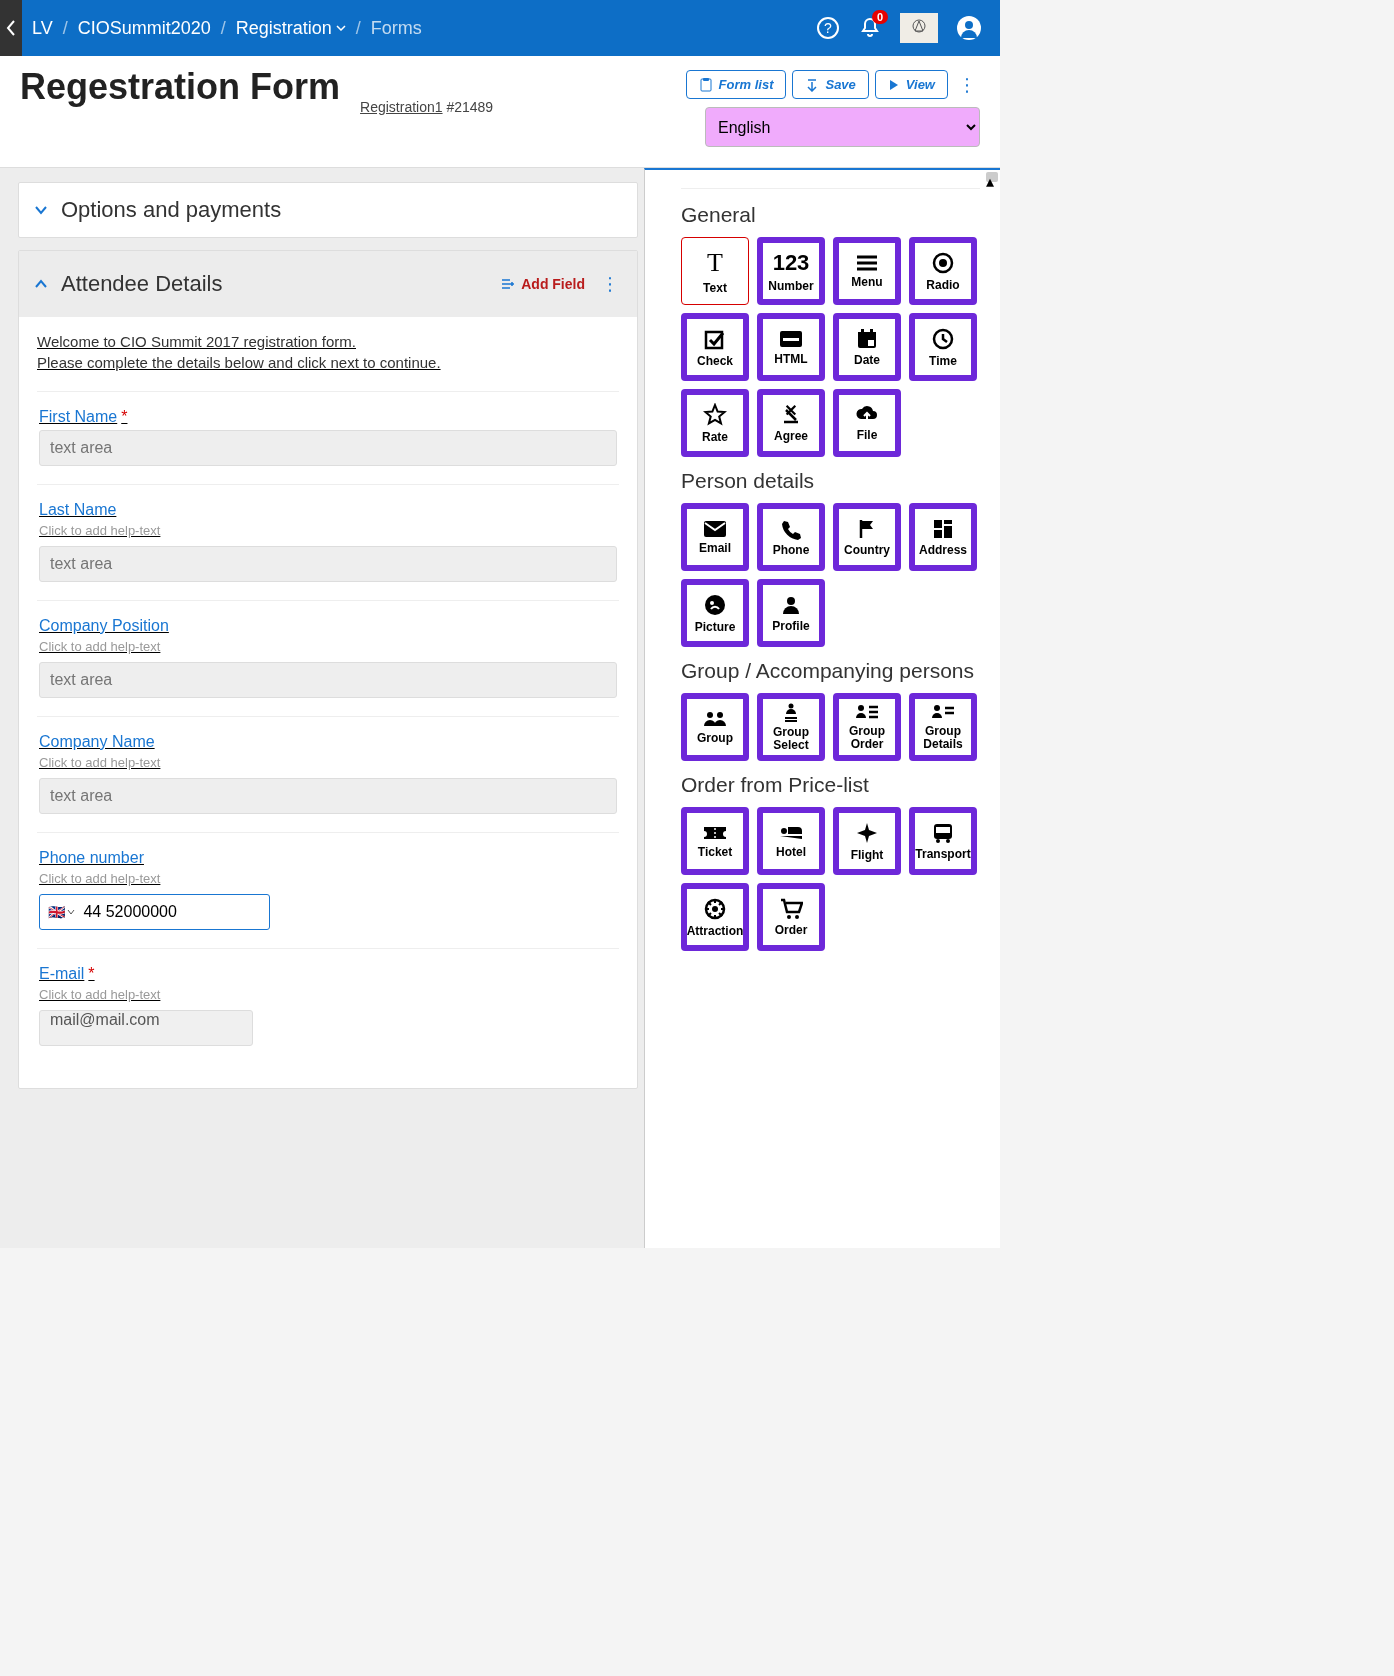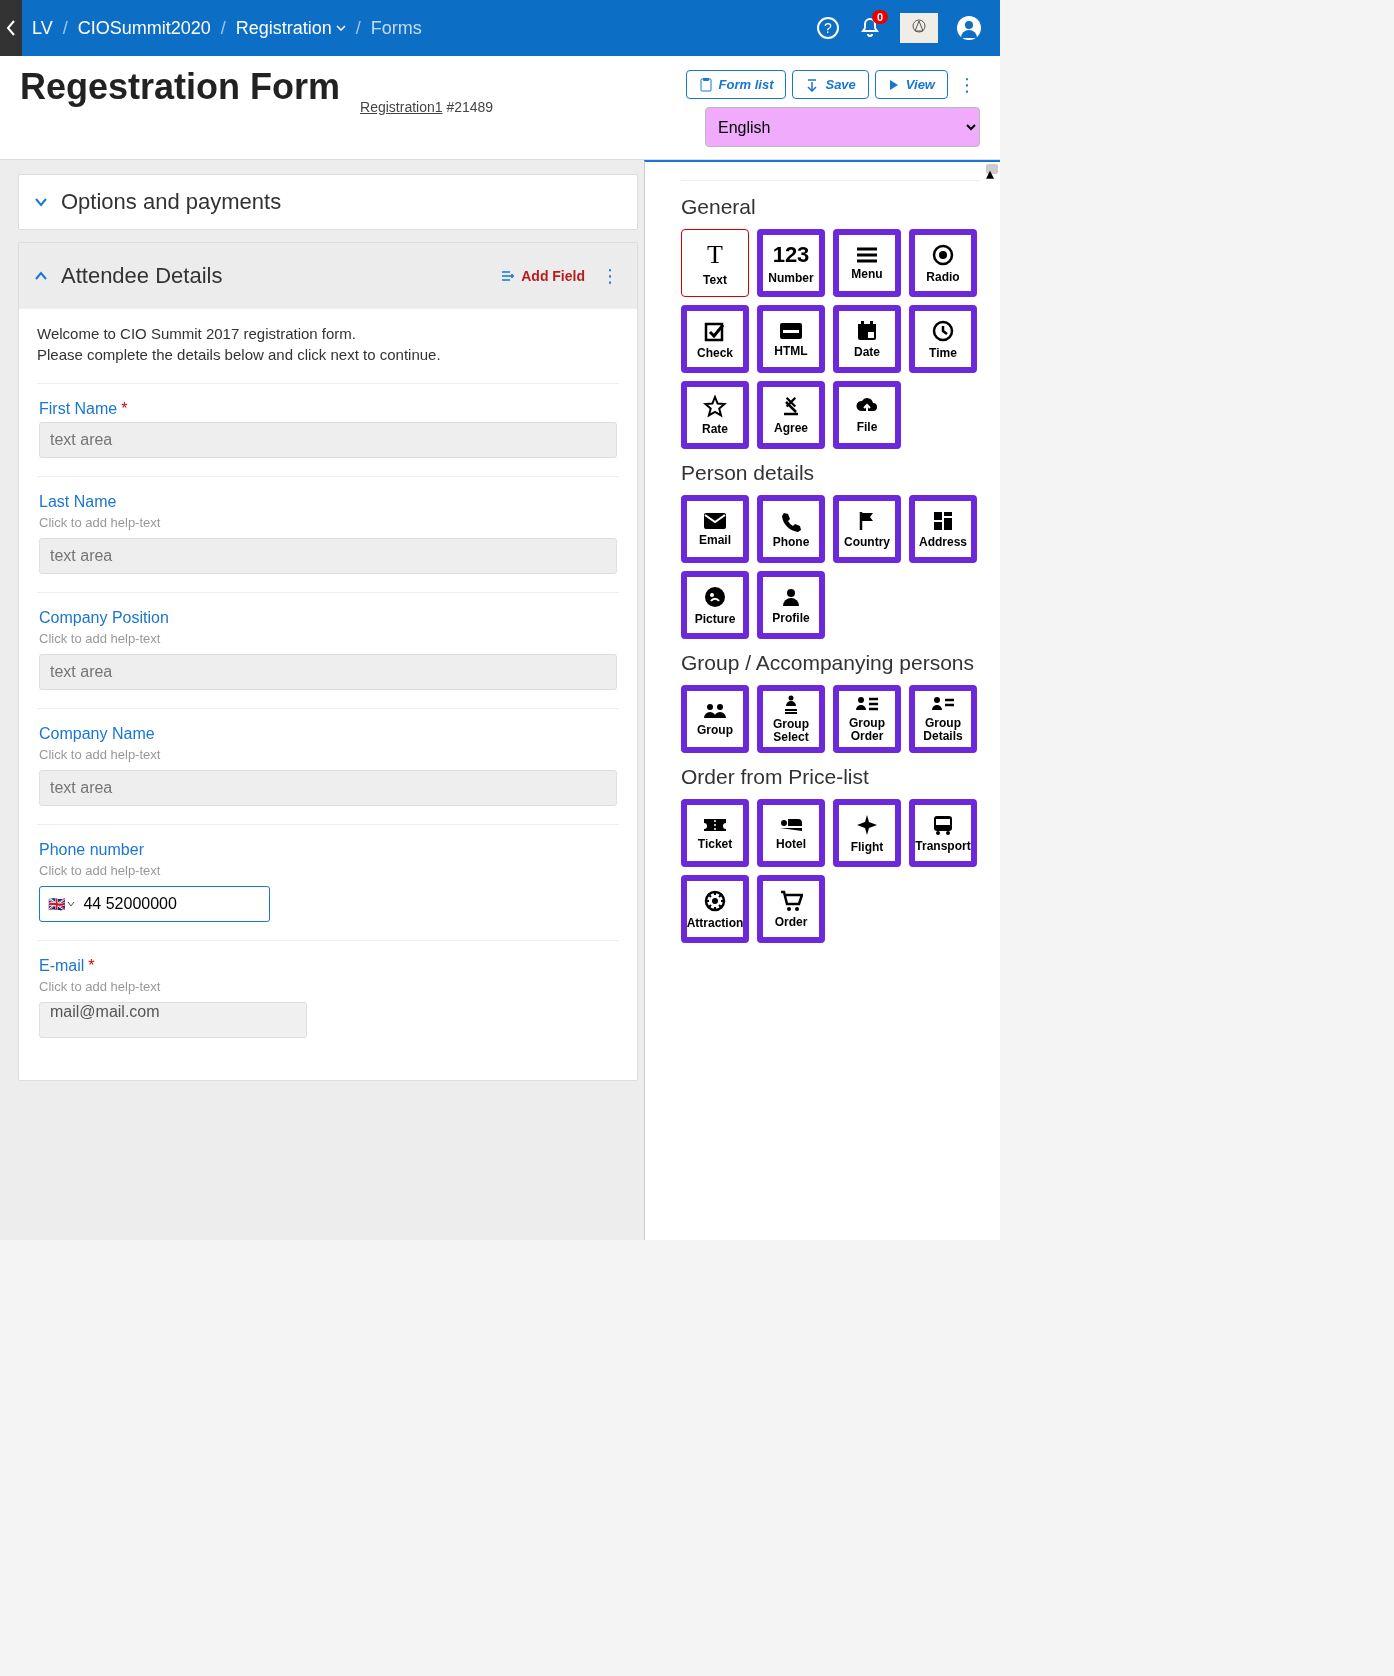--- a/index.html
+++ b/index.html
@@ -13,21 +13,21 @@
   .breadcrumb .sep { opacity: .6; }
   .crumb { cursor: pointer; }
   .crumb-dd { display: inline-flex; align-items: center; gap: 4px; }
   .topbar-sp { flex: 1; }
   .topbar-icons { display: flex; align-items: center; gap: 18px; padding-right: 18px; }
   .bell-wrap { position: relative; }
   .badgecount { position: absolute; top: -6px; right: -6px; background: #e60000; color: #fff; border-radius: 10px; font-size: 11px; padding: 1px 5px; font-weight: bold; }
   .brandbox { width: 38px; height: 30px; background: #f0ede6; display: flex; align-items: center; justify-content: center; }
 
   
-  .pagehead { display: flex; align-items: flex-start; padding: 10px 20px 12px 20px; border-bottom: 1px solid #ddd; }
+  .pagehead { display: flex; align-items: flex-start; padding: 10px 20px 20px 20px; border-bottom: 1px solid #ddd; }
   .pagetitle { font-size: 36px; font-weight: 600; color: #222; }
   .pagesub { align-self: center; margin-left: 20px; font-size: 14px; color: #444; }
   .pagesub .lnk { text-decoration: underline; }
   .pagehead-sp { flex: 1; }
   .headactions { display: flex; flex-direction: column; align-items: flex-end; gap: 8px; margin-top: 4px; }
   .btnrow { display: flex; gap: 6px; align-items: center; }
   .outbtn { border: 1px solid #1976d2; border-radius: 4px; color: #1976d2; background: #fff; padding: 6px 12px; font-size: 13px; font-weight: 600; display: inline-flex; align-items: center; gap: 6px; cursor: pointer; font-style: italic; }
   .kebab { color: #1976d2; font-size: 18px; padding: 0 4px; cursor: pointer; }
   .langsel { border: 1px solid #bbb; border-radius: 4px; background: #f0abfc; height: 40px; min-width: 275px; font-size: 16px; padding: 0 8px; }
 
@@ -35,29 +35,29 @@
   .mainwrap { position: relative; background: #ededed; padding: 14px 14px 40px 18px; min-height: 1080px; }
   .panel { background: #fff; border: 1px solid #ddd; border-radius: 2px; margin-bottom: 12px; width: 620px; }
   .panelhead { display: flex; align-items: center; padding: 14px 14px; gap: 12px; }
   .paneltoggle { color: #1976d2; }
   .paneltitle { font-size: 22px; color: #333; }
   .panelhead-sp { flex: 1; }
   .addfield { color: #b91c1c; font-weight: 700; font-size: 14px; cursor: pointer; display: inline-flex; align-items: center; gap: 6px; }
 
   .attendee { background: #fff; border: 1px solid #ddd; border-radius: 2px; width: 620px; }
   .attendee .panelhead { background: #ececec; padding: 20px 14px; }
-  .attbody { padding: 14px 18px 24px 18px; }
+  .attbody { padding: 14px 18px 24px 18px; text-decoration: underline; }
   .intro { font-size: 15px; color: #333; line-height: 1.4; margin-bottom: 18px; }
 
   .fld { border-top: 1px solid #eee; padding: 16px 2px 18px 2px; }
   .fldlabel { color: #1976d2; font-size: 16px; margin-bottom: 4px; }
   .req { color: #d50000; margin-left: 4px; }
   .helptext { color: #999; font-size: 13px; margin-bottom: 8px; }
   .inp { width: 100%; height: 36px; background: #eee; border: 1px solid #ddd; border-radius: 3px; padding: 0 10px; font-size: 16px; color: #888; }
-  .inp-sm { width: 268px; height: 36px; background: #f0f0f0; border: 1px solid #ddd; border-radius: 3px; padding: 0 10px; font-size: 16px; color: #555; display: inline-block; }
+  .inp-sm { width: 214px; height: 36px; background: #f0f0f0; border: 1px solid #ddd; border-radius: 3px; padding: 0 10px; font-size: 16px; color: #555; display: inline-block; }
   .phonebox { display: inline-flex; align-items: center; border: 1px solid #1976d2; border-radius: 3px; background: #fff; height: 36px; padding: 0 8px; }
   .phonebox .flag { font-size: 14px; margin-right: 6px; display: inline-flex; align-items: center; gap: 2px; }
   .phonebox input { border: none; outline: none; font-size: 16px; width: 180px; }
 
   
   .sidepanel { position: absolute; top: 0; right: 0; width: 356px; background: #fff; border-left: 1px solid #ccc; border-top: 2px solid #1976d2; height: 100%; overflow: auto; }
   .sidepanel .arrowtab { position: absolute; left: -38px; top: 0; width: 38px; height: 38px; background: #222; display: flex; align-items: center; justify-content: center; cursor: pointer; }
   .sidecontent { padding: 18px 20px 40px 36px; }
   .sidecontent hr { border: none; border-top: 1px solid #eee; margin: 0 0 14px 0; }
   .sidehdr { font-size: 21px; color: #333; margin: 12px 0 10px 0; }

